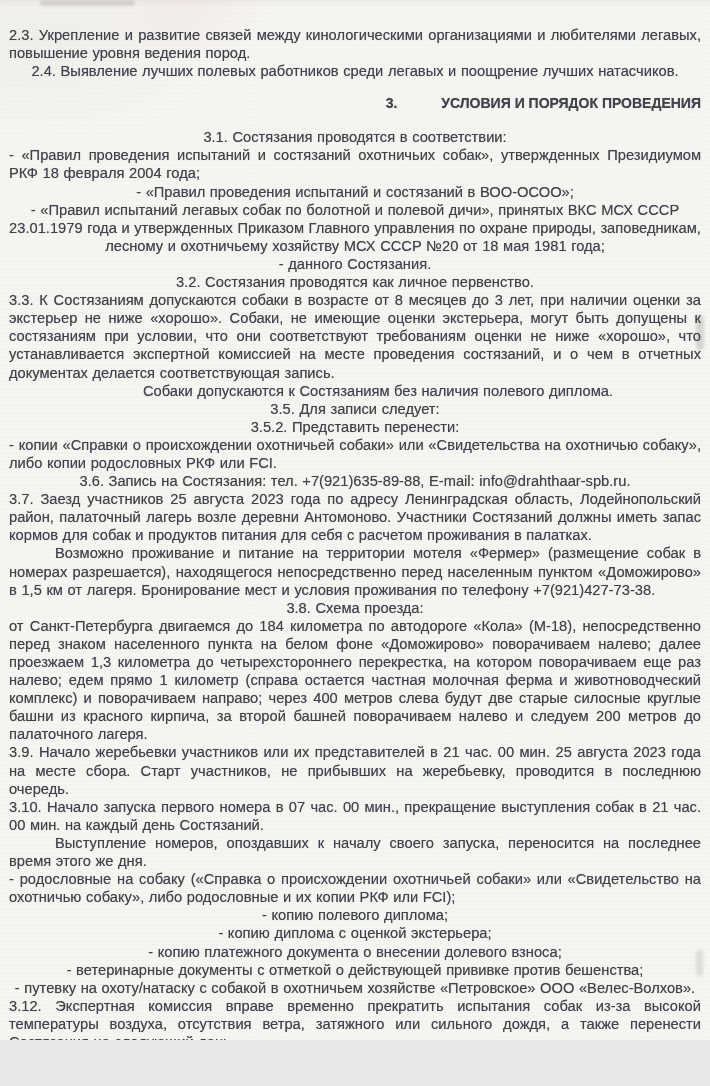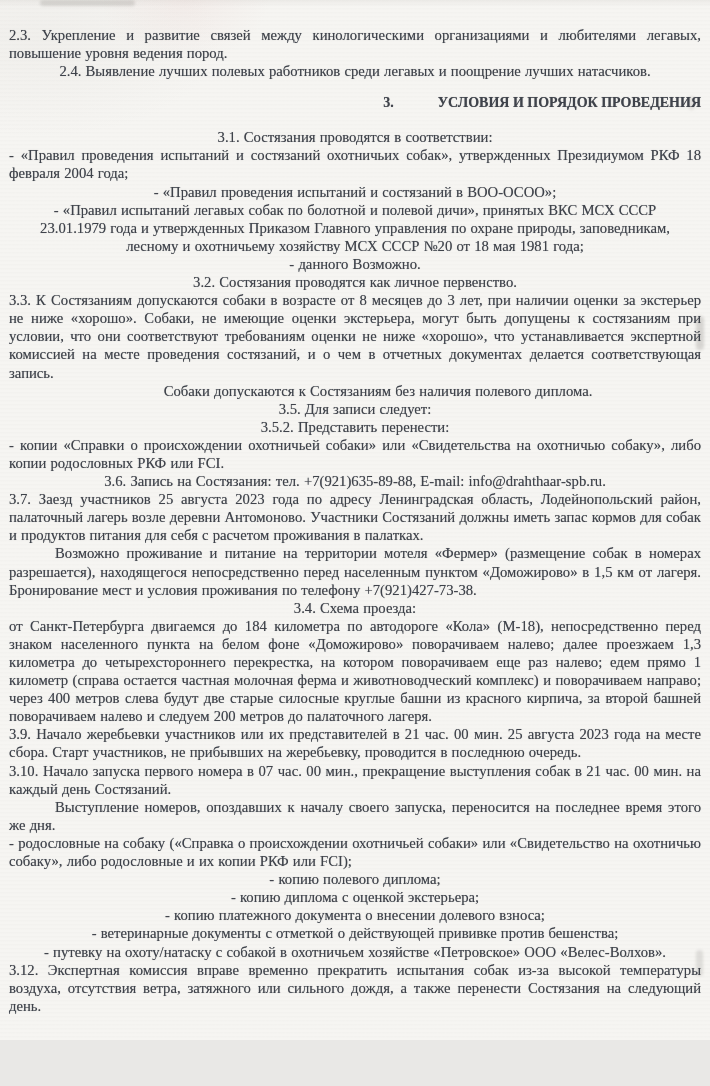--- a/index.html
+++ b/index.html
@@ -5,21 +5,21 @@
   html, body { margin: 0; padding: 0; }
   body { background: #e9e8e6; }
   .page {
     position: relative;
     width: 710px;
     height: 1040px;
     box-sizing: border-box;
     padding: 26px 9px 0 9px;
     background: #f6f5f2;
     overflow: hidden;
-    font-family: Liberation Serif, serif;
+    font-family: Liberation Sans, sans-serif;
     color: #3f434b;
   }
   
   .page::before {
     content: "";
     position: absolute; inset: 0;
     pointer-events: none;
     background:
       radial-gradient(ellipse 120px 90px at 185px 0px, rgba(228,195,192,0.18), rgba(228,195,192,0) 70%),
       radial-gradient(ellipse 260px 140px at 40px 40px, rgba(190,185,180,0.10), rgba(190,185,180,0) 70%),
@@ -67,31 +67,31 @@
   <div id="doc">
       <p class="j">2.3. Укрепление и развитие связей между кинологическими организациями и любителями легавых, повышение уровня ведения пород.</p>
       <p class="l">2.4. Выявление лучших полевых работников среди легавых и поощрение лучших натасчиков.</p>
       <div class="heading"><span class="heading-num">3.</span><span class="heading-title">УСЛОВИЯ И ПОРЯДОК ПРОВЕДЕНИЯ</span></div>
       <p class="l">3.1. Состязания проводятся в соответствии:</p>
       <p class="j">- «Правил проведения испытаний и состязаний охотничьих собак», утвержденных Президиумом РКФ 18 февраля 2004 года;</p>
       <p class="l">- «Правил проведения испытаний и состязаний в ВОО-ОСОО»;</p>
       <p class="l">- «Правил испытаний легавых собак по болотной и полевой дичи», принятых ВКС МСХ СССР</p>
       <p class="l">23.01.1979 года и утвержденных Приказом Главного управления по охране природы, заповедникам,</p>
       <p class="l">лесному и охотничьему хозяйству МСХ СССР №20 от 18 мая 1981 года;</p>
-      <p class="l">- данного Возможно.</p>
+      <p class="l">- данного Состязания.</p>
       <p class="l">3.2. Состязания проводятся как личное первенство.</p>
       <p class="j">3.3. К Состязаниям допускаются собаки в возрасте от 8 месяцев до 3 лет, при наличии оценки за экстерьер не ниже «хорошо». Собаки, не имеющие оценки экстерьера, могут быть допущены к состязаниям при условии, что они соответствуют требованиям оценки не ниже «хорошо», что устанавливается экспертной комиссией на месте проведения состязаний, и о чем в отчетных документах делается соответствующая запись.</p>
       <p class="l ind">Собаки допускаются к Состязаниям без наличия полевого диплома.</p>
       <p class="l">3.5. Для записи следует:</p>
       <p class="l">3.5.2. Представить перенести:</p>
       <p class="j">- копии «Справки о происхождении охотничьей собаки» или «Свидетельства на охотничью собаку», либо копии родословных РКФ или FCI.</p>
       <p class="l">3.6. Запись на Состязания: тел. +7(921)635-89-88, E-mail: info@drahthaar-spb.ru.</p>
       <p class="j">3.7. Заезд участников 25 августа 2023 года по адресу Ленинградская область, Лодейнопольский район, палаточный лагерь возле деревни Антомоново. Участники Состязаний должны иметь запас кормов для собак и продуктов питания для себя с расчетом проживания в палатках.</p>
       <p class="j ind">Возможно проживание и питание на территории мотеля «Фермер» (размещение собак в номерах разрешается), находящегося непосредственно перед населенным пунктом «Доможирово» в 1,5 км от лагеря. Бронирование мест и условия проживания по телефону +7(921)427-73-38.</p>
-      <p class="l">3.4. Схема проезда:</p>
+      <p class="l">3.8. Схема проезда:</p>
       <p class="j">от Санкт-Петербурга двигаемся до 184 километра по автодороге «Кола» (М-18), непосредственно перед знаком населенного пункта на белом фоне «Доможирово» поворачиваем налево; далее проезжаем 1,3 километра до четырехстороннего перекрестка, на котором поворачиваем еще раз налево; едем прямо 1 километр (справа остается частная молочная ферма и животноводческий комплекс) и поворачиваем направо; через 400 метров слева будут две старые силосные круглые башни из красного кирпича, за второй башней поворачиваем налево и следуем 200 метров до палаточного лагеря.</p>
       <p class="j">3.9. Начало жеребьевки участников или их представителей в 21 час. 00 мин. 25 августа 2023 года на месте сбора. Старт участников, не прибывших на жеребьевку, проводится в последнюю очередь.</p>
       <p class="j">3.10. Начало запуска первого номера в 07 час. 00 мин., прекращение выступления собак в 21 час. 00 мин. на каждый день Состязаний.</p>
       <p class="j ind">Выступление номеров, опоздавших к началу своего запуска, переносится на последнее время этого же дня.</p>
       <p class="j">- родословные на собаку («Справка о происхождении охотничьей собаки» или «Свидетельство на охотничью собаку», либо родословные и их копии РКФ или FCI);</p>
       <p class="l">- копию полевого диплома;</p>
       <p class="l">- копию диплома с оценкой экстерьера;</p>
       <p class="l">- копию платежного документа о внесении долевого взноса;</p>
       <p class="l">- ветеринарные документы с отметкой о действующей прививке против бешенства;</p>
       <p class="l">- путевку на охоту/натаску с собакой в охотничьем хозяйстве «Петровское» ООО «Велес-Волхов».</p>

